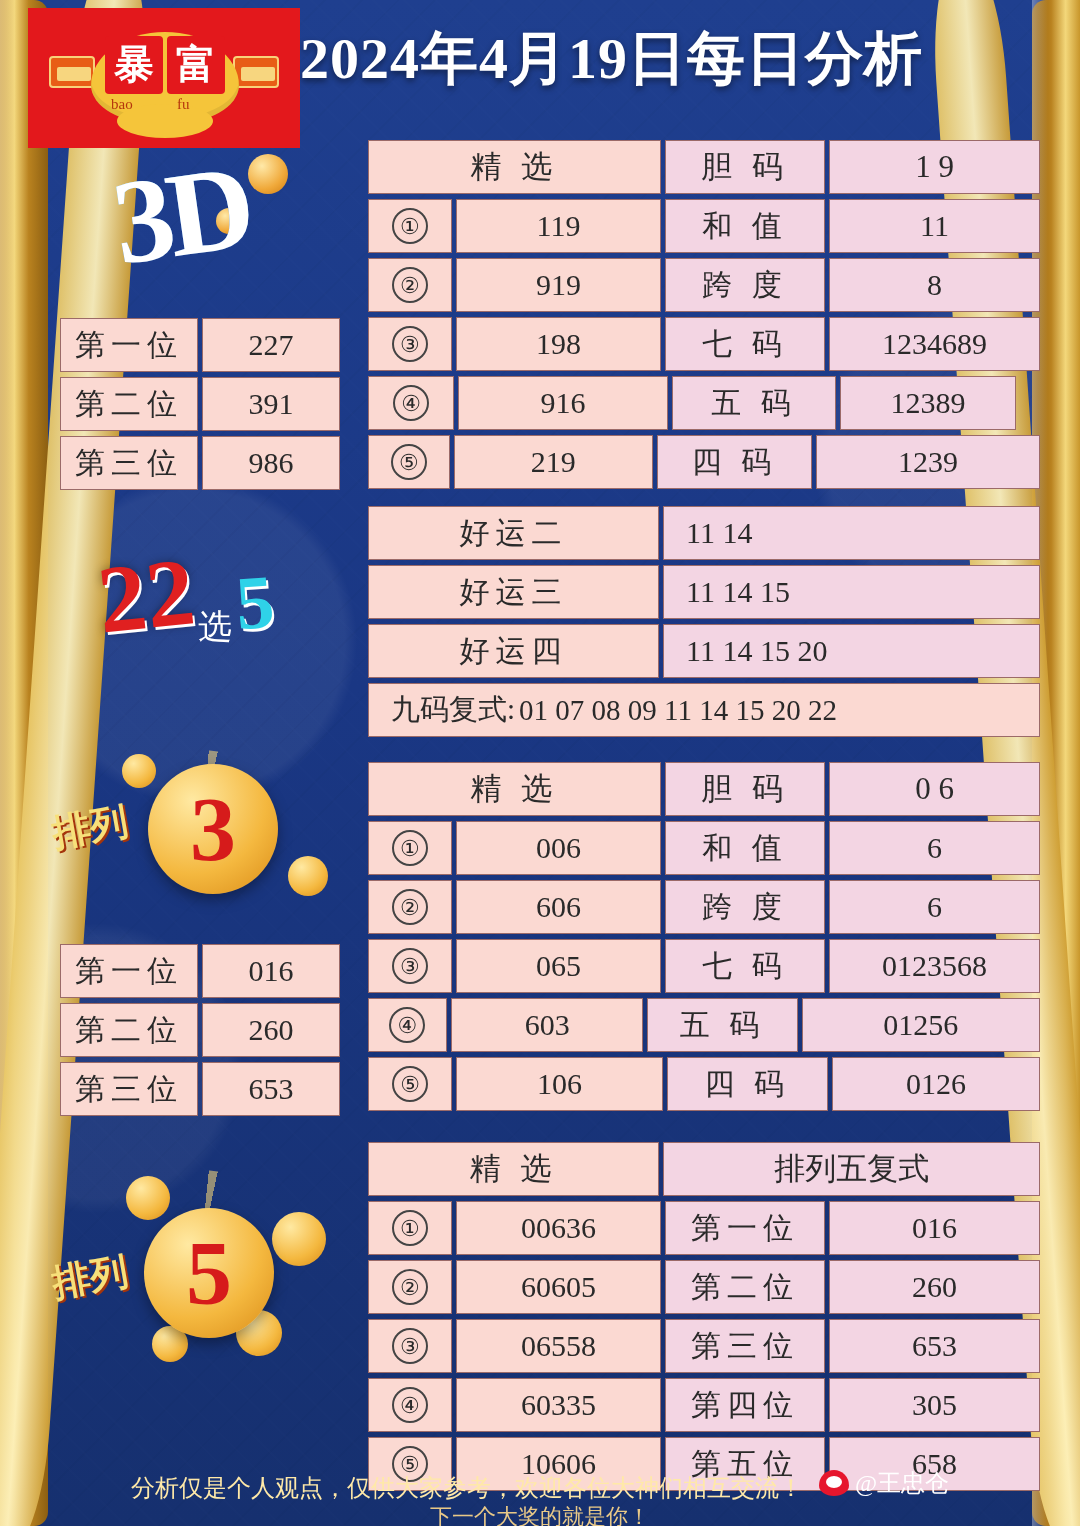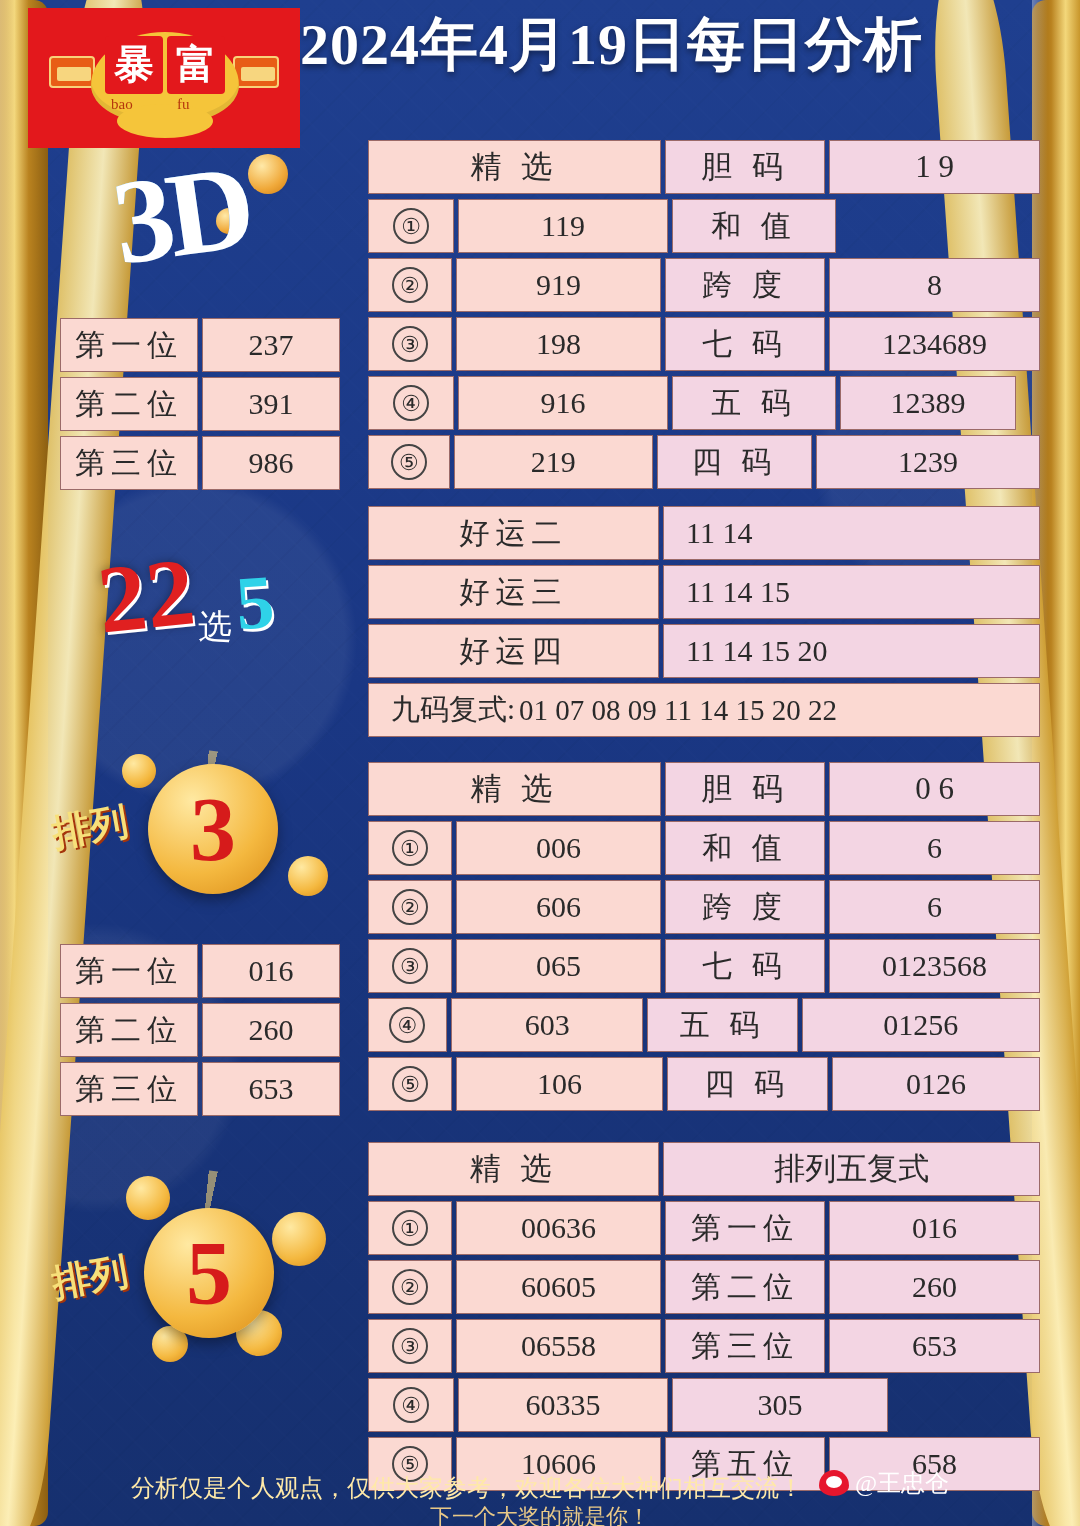--- a/index.html
+++ b/index.html
@@ -80,21 +80,21 @@
     border:2px solid #f8d27a; border-radius:4px;
   }
   .envelope.e1 { left:0px; }
   .envelope.e2 { right:0px; }
   .envelope:after{
     content:""; position:absolute; left:6px; top:9px; width:34px;height:14px;
     background:#f7d67f; border-radius:2px;
   }
 
   .title {
-    position:absolute; left:300px; top:16px; width:760px;
+    position:absolute; left:300px; top:30px; width:760px;
     color:#fff; font-size:58px; line-height:1;
     font-family:"Liberation Serif", serif; font-weight:700;
     letter-spacing:1px;
     text-shadow:0 3px 6px rgba(0,0,0,.45);
     white-space:nowrap;
   }
 
   
   .cell {
     background:#fbd9d2;
@@ -231,21 +231,21 @@
 
 <div class="emblem e3d">
   <div class="ball b1"></div>
   <div class="ball b2"></div>
   <div class="t3d">3D</div>
 </div>
 
 <div class="grp" style="left:40px; top:318px; width:300px;">
   <div class="row">
     <div class="cell lbl" style="width:148px">第一位</div>
-    <div class="cell" style="width:148px">237</div>
+    <div class="cell" style="width:148px">227</div>
   </div>
   <div class="row">
     <div class="cell lbl" style="width:148px">第二位</div>
     <div class="cell" style="width:148px">391</div>
   </div>
   <div class="row">
     <div class="cell lbl" style="width:148px">第三位</div>
     <div class="cell" style="width:148px">986</div>
   </div>
 </div>
@@ -255,20 +255,21 @@
     <div class="cell head lbl" style="width:300px">精 选</div>
     <div class="cell head lbl pink2" style="width:164px">胆 码</div>
     <div class="cell head pink2" style="width:216px">1 9</div>
   </div>
   <div class="row">
     <div class="cell" style="width:86px">
         <span class="circ">①</span>
       </div>
     <div class="cell" style="width:210px">119</div>
     <div class="cell lbl pink2" style="width:164px">和 值</div>
+    <div class="cell pink2" style="width:216px">11</div>
   </div>
   <div class="row">
     <div class="cell" style="width:86px">
         <span class="circ">②</span>
       </div>
     <div class="cell" style="width:210px">919</div>
     <div class="cell lbl pink2" style="width:164px">跨 度</div>
     <div class="cell pink2" style="width:216px">8</div>
   </div>
   <div class="row">
@@ -432,20 +433,21 @@
       </div>
     <div class="cell" style="width:210px">06558</div>
     <div class="cell lbl pink2" style="width:164px">第三位</div>
     <div class="cell pink2" style="width:216px">653</div>
   </div>
   <div class="row">
     <div class="cell" style="width:86px">
         <span class="circ">④</span>
       </div>
     <div class="cell" style="width:210px">60335</div>
+    <div class="cell lbl pink2" style="width:164px">第四位</div>
     <div class="cell pink2" style="width:216px">305</div>
   </div>
   <div class="row">
     <div class="cell" style="width:86px">
         <span class="circ">⑤</span>
       </div>
     <div class="cell" style="width:210px">10606</div>
     <div class="cell lbl pink2" style="width:164px">第五位</div>
     <div class="cell pink2" style="width:216px">658</div>
   </div>

